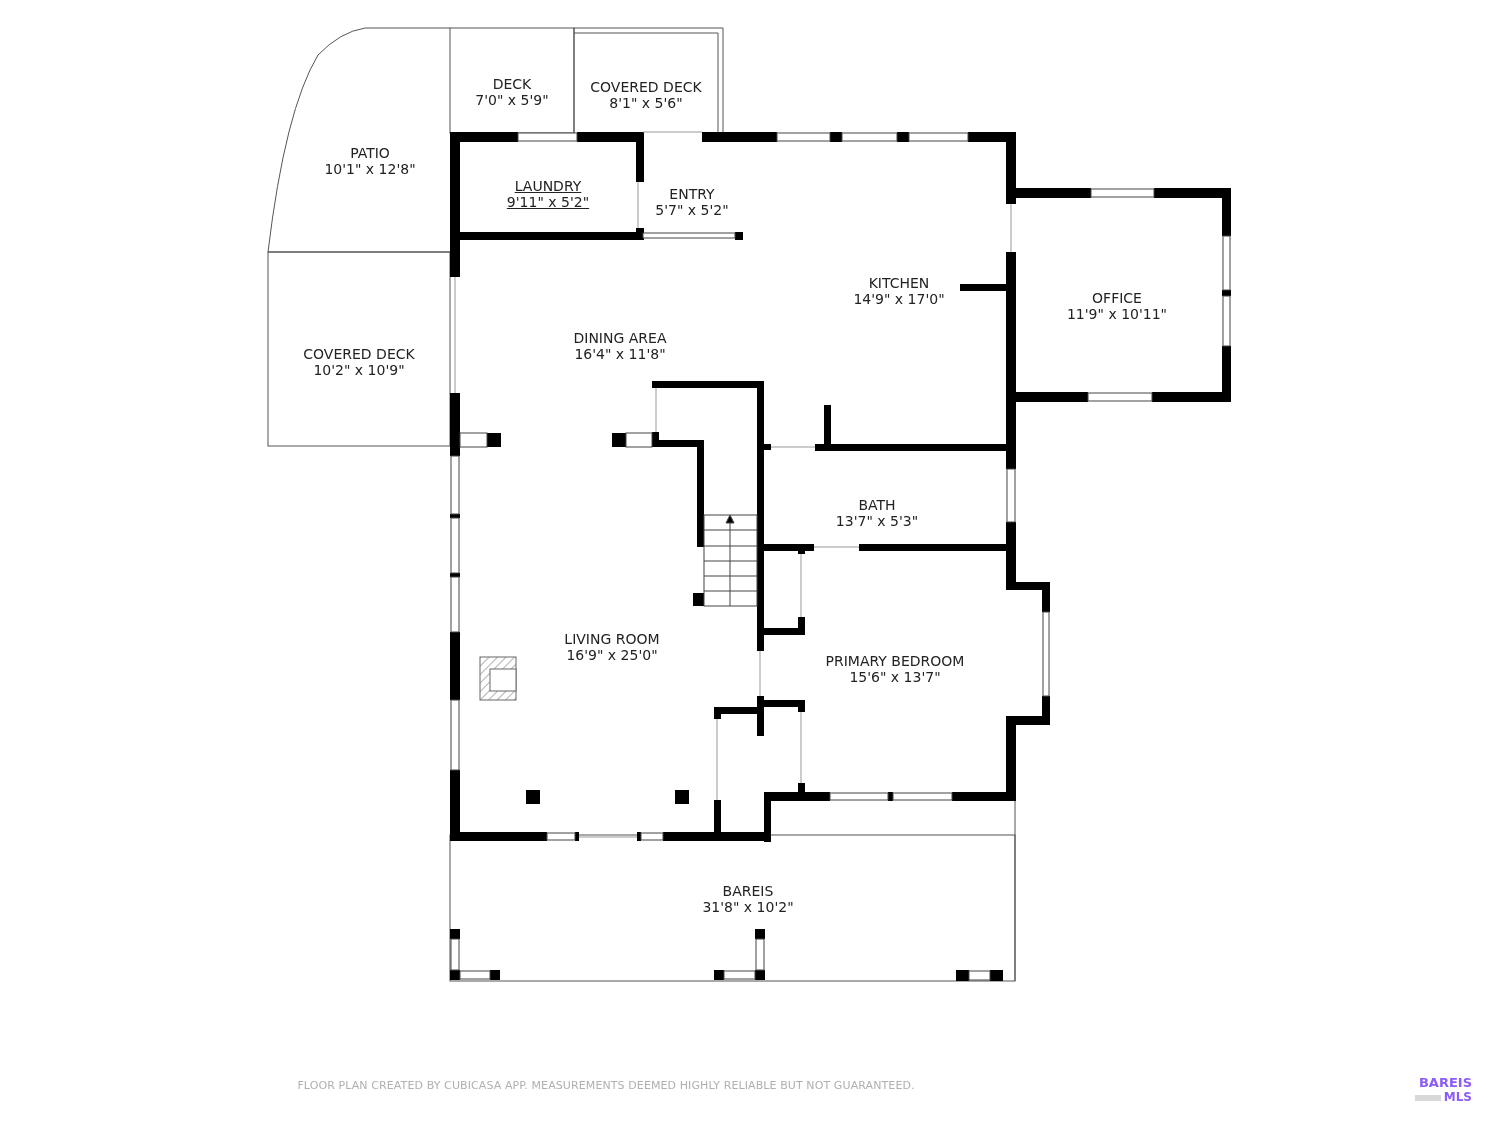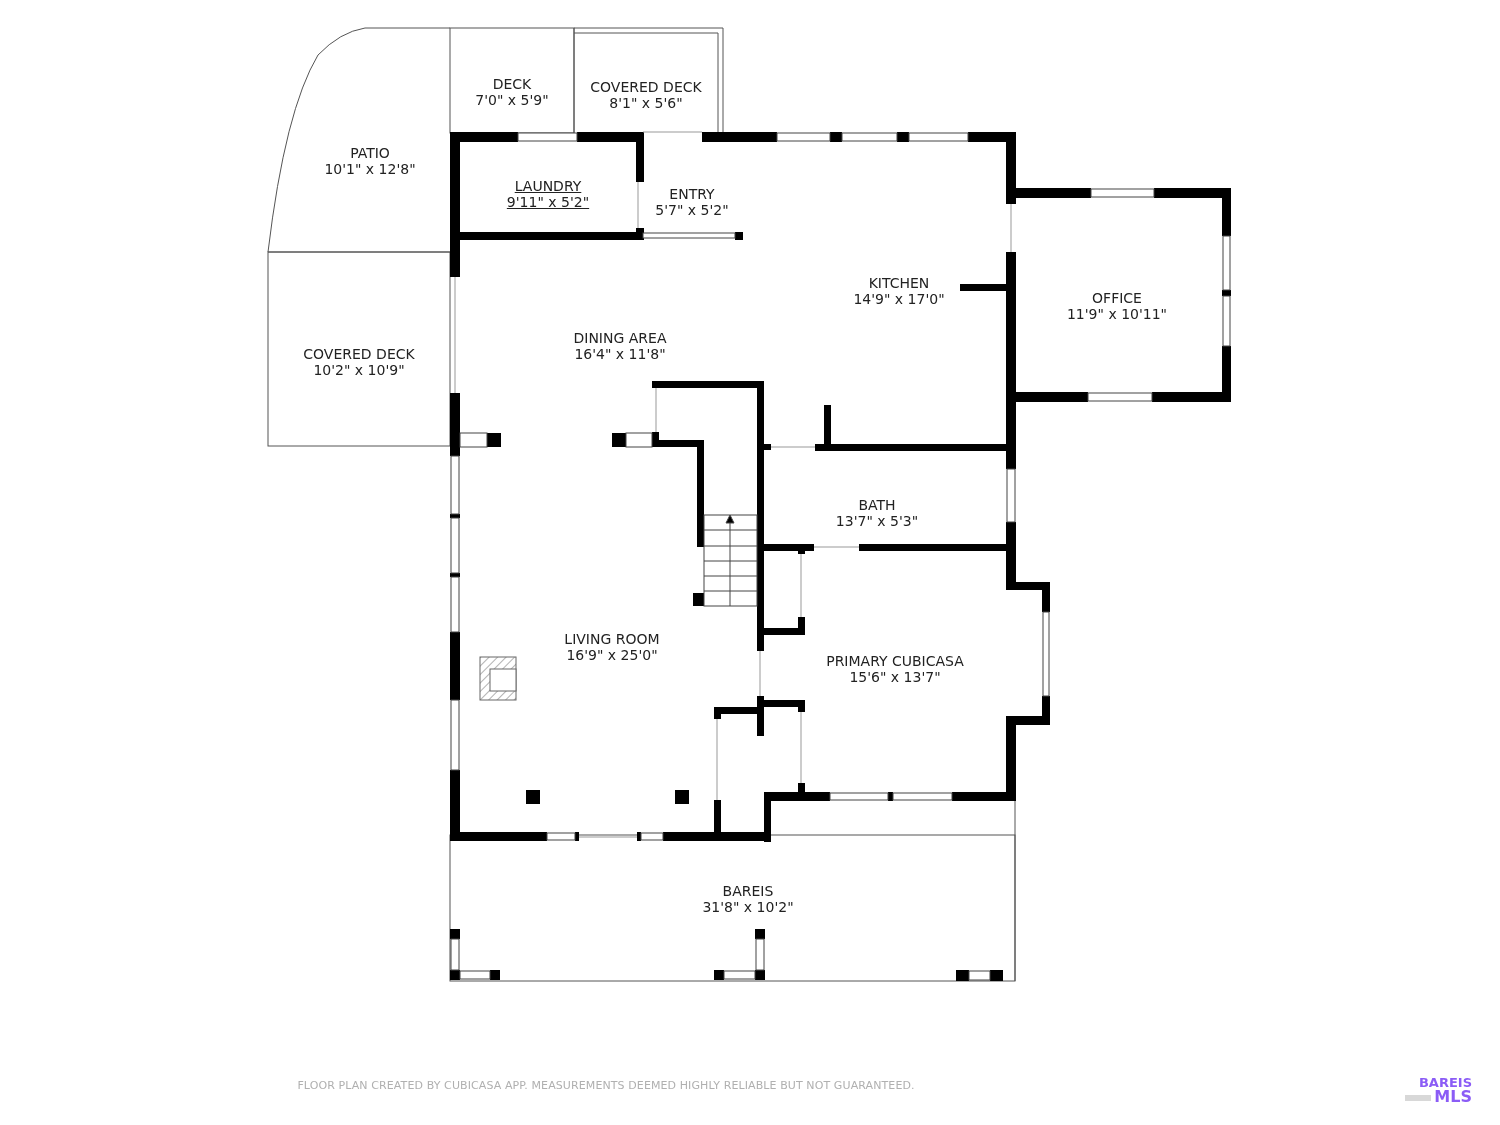--- a/index.html
+++ b/index.html
@@ -2,21 +2,21 @@
 <html><head>
 <meta charset="utf-8">
 <style>
   html, body { margin:0; padding:0; background:#ffffff; }
   body { width:1500px; height:1125px; position:relative; overflow:hidden; font-family:"Liberation Sans", sans-serif; }
   #plan { position:absolute; left:0; top:0; width:1500px; height:1125px; }
   .lbl { position:absolute; text-align:center; color:#222; font-family:"DejaVu Sans", sans-serif; font-size:14px; line-height:16px; transform:translateX(-50%); white-space:nowrap; }
   .lbl span { display:block; }
   .footer { position:absolute; left:0; width:1212px; top:1079px; text-align:center; font-size:11px; color:#b0b0b0; font-family:"DejaVu Sans", sans-serif; letter-spacing:0.1px; }
   .logo { position:absolute; right:28px; top:1076px; width:70px; text-align:right; color:#8b5cf6; font-family:"DejaVu Sans", sans-serif; font-weight:bold; font-size:13px; line-height:14px; }
-  .logo .mls { display:block; font-size:16px; }
+  .logo .mls { display:block; font-size:12px; }
   .logo .bar { display:inline-block; width:26px; height:6px; background:#d8d8d8; vertical-align:middle; margin-right:3px; }
 </style>
 </head>
 <body>
 
 <svg id="plan" viewBox="0 0 1500 1125" xmlns="http://www.w3.org/2000/svg">
 
   <g fill="none" stroke="#555" stroke-width="1">
 
     <path d="M450,28 L365,28 Q340,32 318,55 Q285,110 268,252 L450,252"></path>
@@ -231,21 +231,21 @@
 </div>
 <div class="lbl" style="left:877px;top:497px;">
   <span>BATH</span>
   <span>13'7" x 5'3"</span>
 </div>
 <div class="lbl" style="left:601px;top:631px;margin-left:11px;">
   <span>LIVING ROOM</span>
   <span>16'9" x 25'0"</span>
 </div>
 <div class="lbl" style="left:895px;top:653px;">
-  <span>PRIMARY CUBICASA</span>
+  <span>PRIMARY BEDROOM</span>
   <span>15'6" x 13'7"</span>
 </div>
 <div class="lbl" style="left:748px;top:883px;">
   <span>BAREIS</span>
   <span>31'8" x 10'2"</span>
 </div>
 
 <div class="footer">FLOOR PLAN CREATED BY CUBICASA APP. MEASUREMENTS DEEMED HIGHLY RELIABLE BUT NOT GUARANTEED.</div>
 
 <div class="logo">

